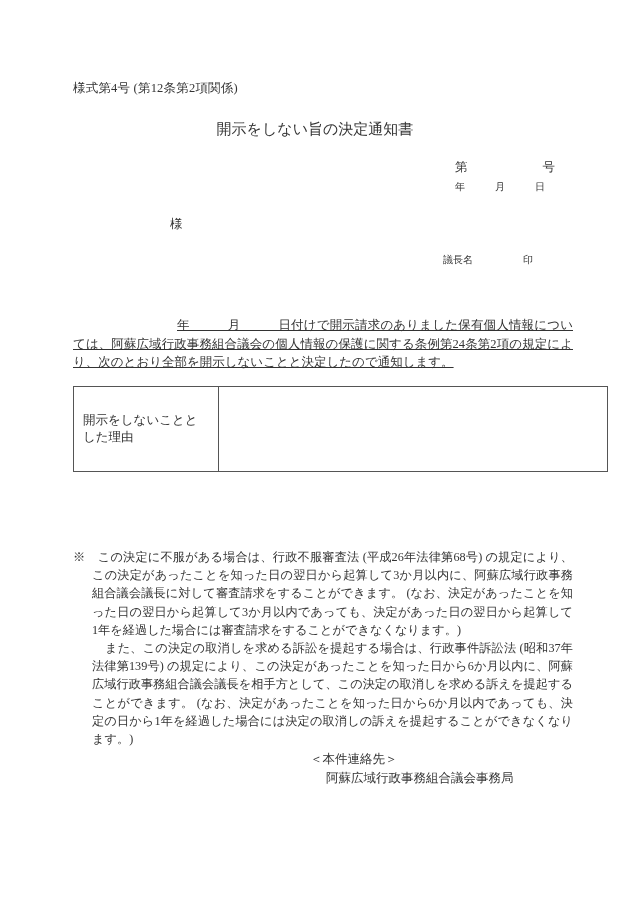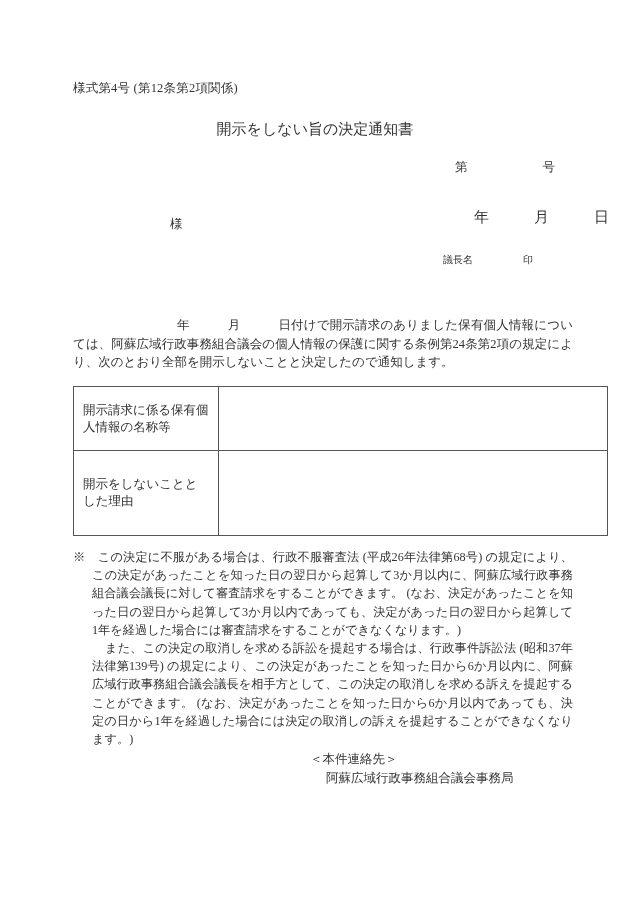--- a/index.html
+++ b/index.html
@@ -34,42 +34,42 @@
     width: 630px;
     text-align: center;
     font-size: 15px;
     white-space: pre;
   }
   .doc-number {
     left: 455px; top: 159px;
     font-size: 12.5px;
   }
   .doc-date {
-    left: 474px; top: 180px;
-    font-size: 15px;
-    margin-top: 28px;
+    left: 455px; top: 180px;
+    font-size: 10px;
   }
   .addressee {
     left: 170px; top: 216px;
     font-size: 12.5px;
   }
   .issuer {
     left: 443px; top: 253px;
     font-size: 10px;
   }
 
   .body-para {
     position: absolute;
     left: 73px; top: 316px;
     width: 500px;
     font-size: 12.5px;
     line-height: 18.5px;
     text-indent: 104px;
     text-align: justify;
     text-justify: inter-character;
+    text-decoration: underline;
   }
 
   
   .info-table {
     position: absolute;
     left: 73px; top: 386px;
     width: 500px;
     border-collapse: collapse;
     table-layout: fixed;
   }
@@ -134,24 +134,20 @@
   <div class="abs doc-date">年　　　月　　　日</div>
 
   <div class="abs addressee">様</div>
 
   <div class="abs issuer">議長名　　　　　印</div>
 
   <div class="body-para">年　　　月　　　日付けで開示請求のありました保有個人情報については、阿蘇広域行政事務組合議会の個人情報の保護に関する条例第24条第2項の規定により、次のとおり全部を開示しないことと決定したので通知します。</div>
 
   <table class="info-table">
     <tbody>
-      <tr class="row-1">
-        <td class="label">開示請求に係る保有個人情報の名称等</td>
-        <td class="value"></td>
-      </tr>
       <tr class="row-2">
         <td class="label">開示をしないこととした理由</td>
         <td class="value"></td>
       </tr>
     </tbody>
   </table>
 
   <div class="note">
     <p class="para1">※　この決定に不服がある場合は、行政不服審査法 (平成26年法律第68号) の規定により、この決定があったことを知った日の翌日から起算して3か月以内に、阿蘇広域行政事務組合議会議長に対して審査請求をすることができます。 (なお、決定があったことを知った日の翌日から起算して3か月以内であっても、決定があった日の翌日から起算して1年を経過した場合には審査請求をすることができなくなります。)</p>
     <p class="para2">また、この決定の取消しを求める訴訟を提起する場合は、行政事件訴訟法 (昭和37年法律第139号) の規定により、この決定があったことを知った日から6か月以内に、阿蘇広域行政事務組合議会議長を相手方として、この決定の取消しを求める訴えを提起することができます。 (なお、決定があったことを知った日から6か月以内であっても、決定の日から1年を経過した場合には決定の取消しの訴えを提起することができなくなります。)</p>

